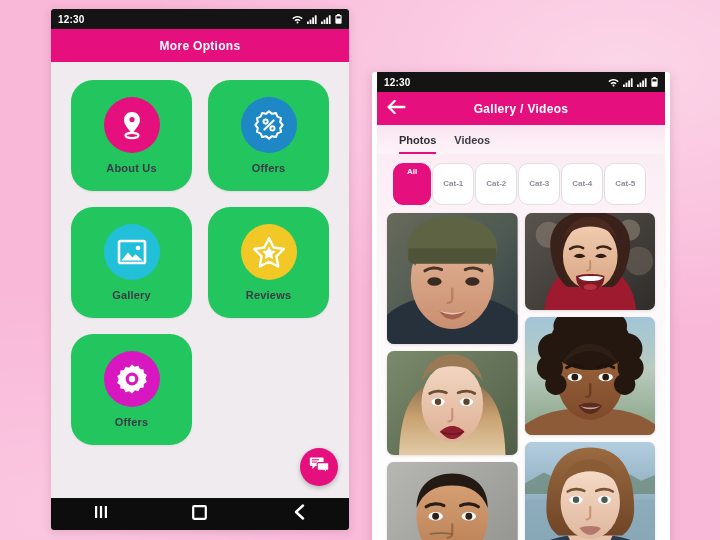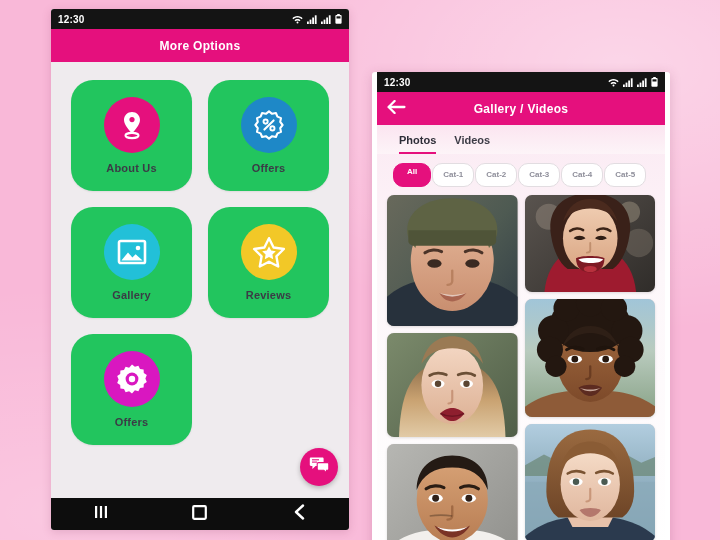--- a/index.html
+++ b/index.html
@@ -220,21 +220,21 @@
     white-space: nowrap;
   }
   .chip {
     flex: 0 0 auto;
     font-size: 8px;
     font-weight: 700;
     color: #8e8e9a;
     border: 1px solid #e2dde1;
     background: #ffffff;
     border-radius: 10px;
-    padding: 6px 10px;
+    padding: 15px 10px;
     cursor: pointer;
     line-height: 1.25;
   }
   .chip.active {
     background: #e5107d;
     border-color: #e5107d;
     color: #ffffff;
     padding: 3px 13px;
   }
 

